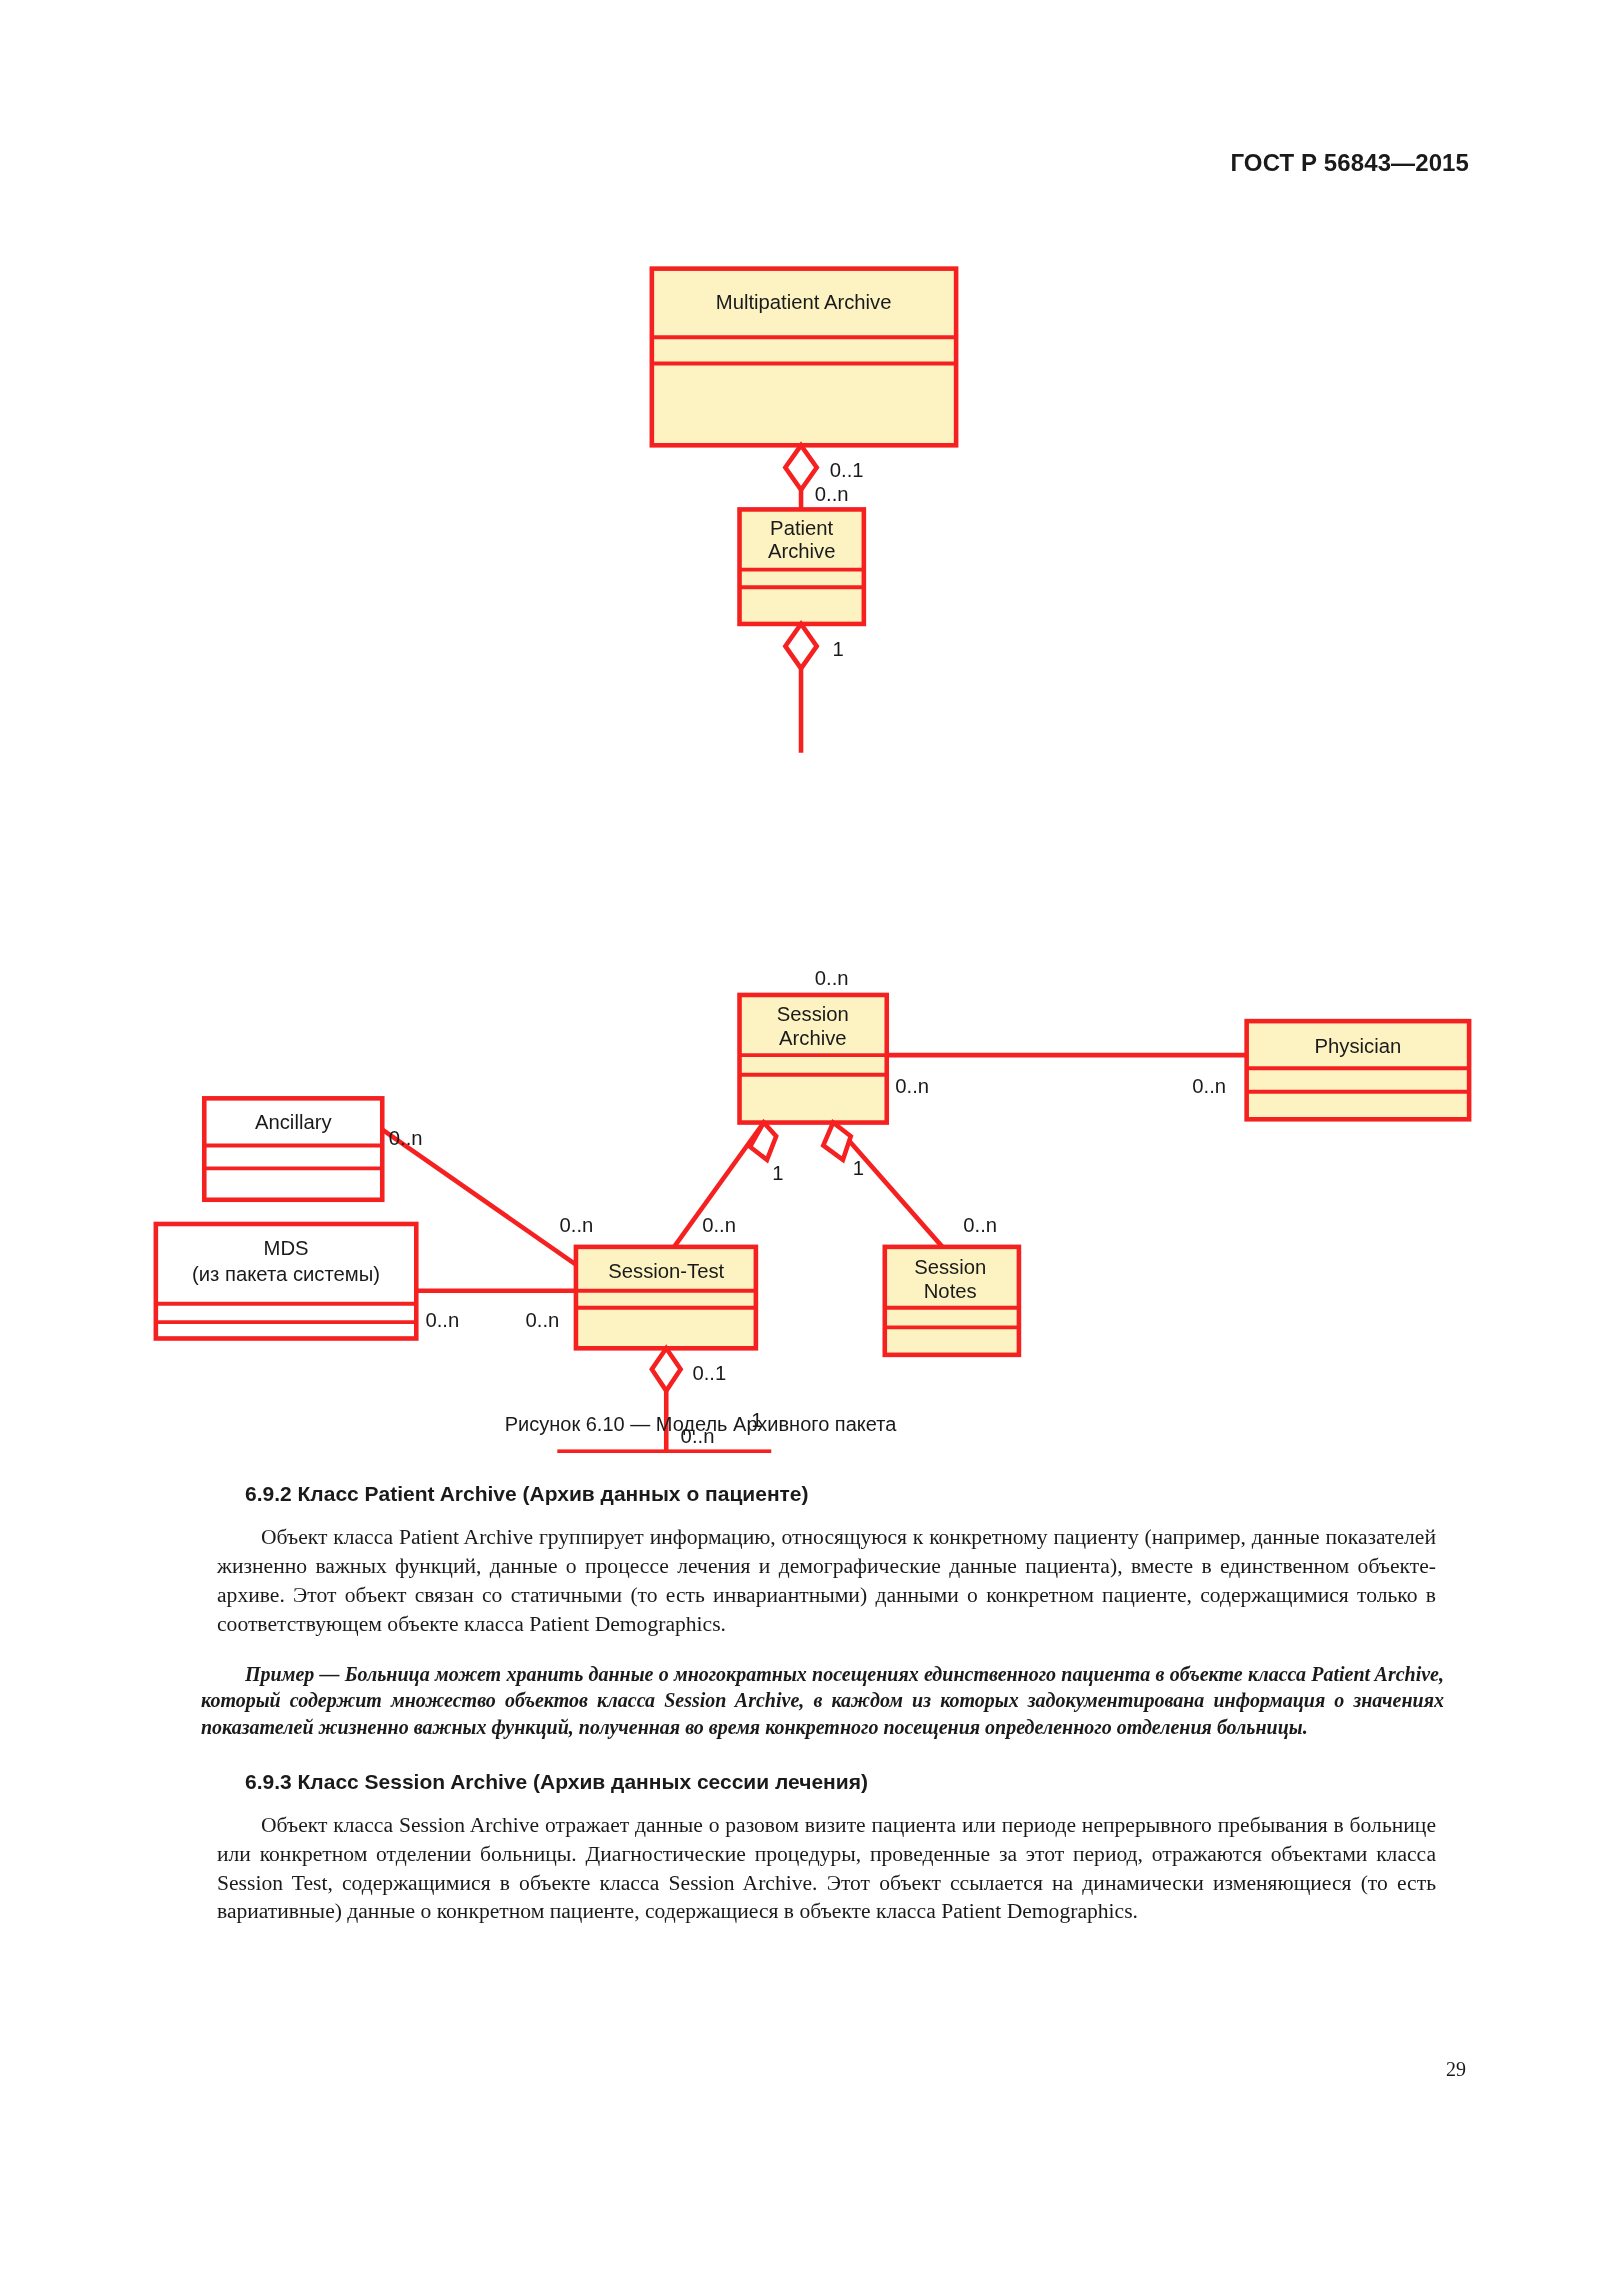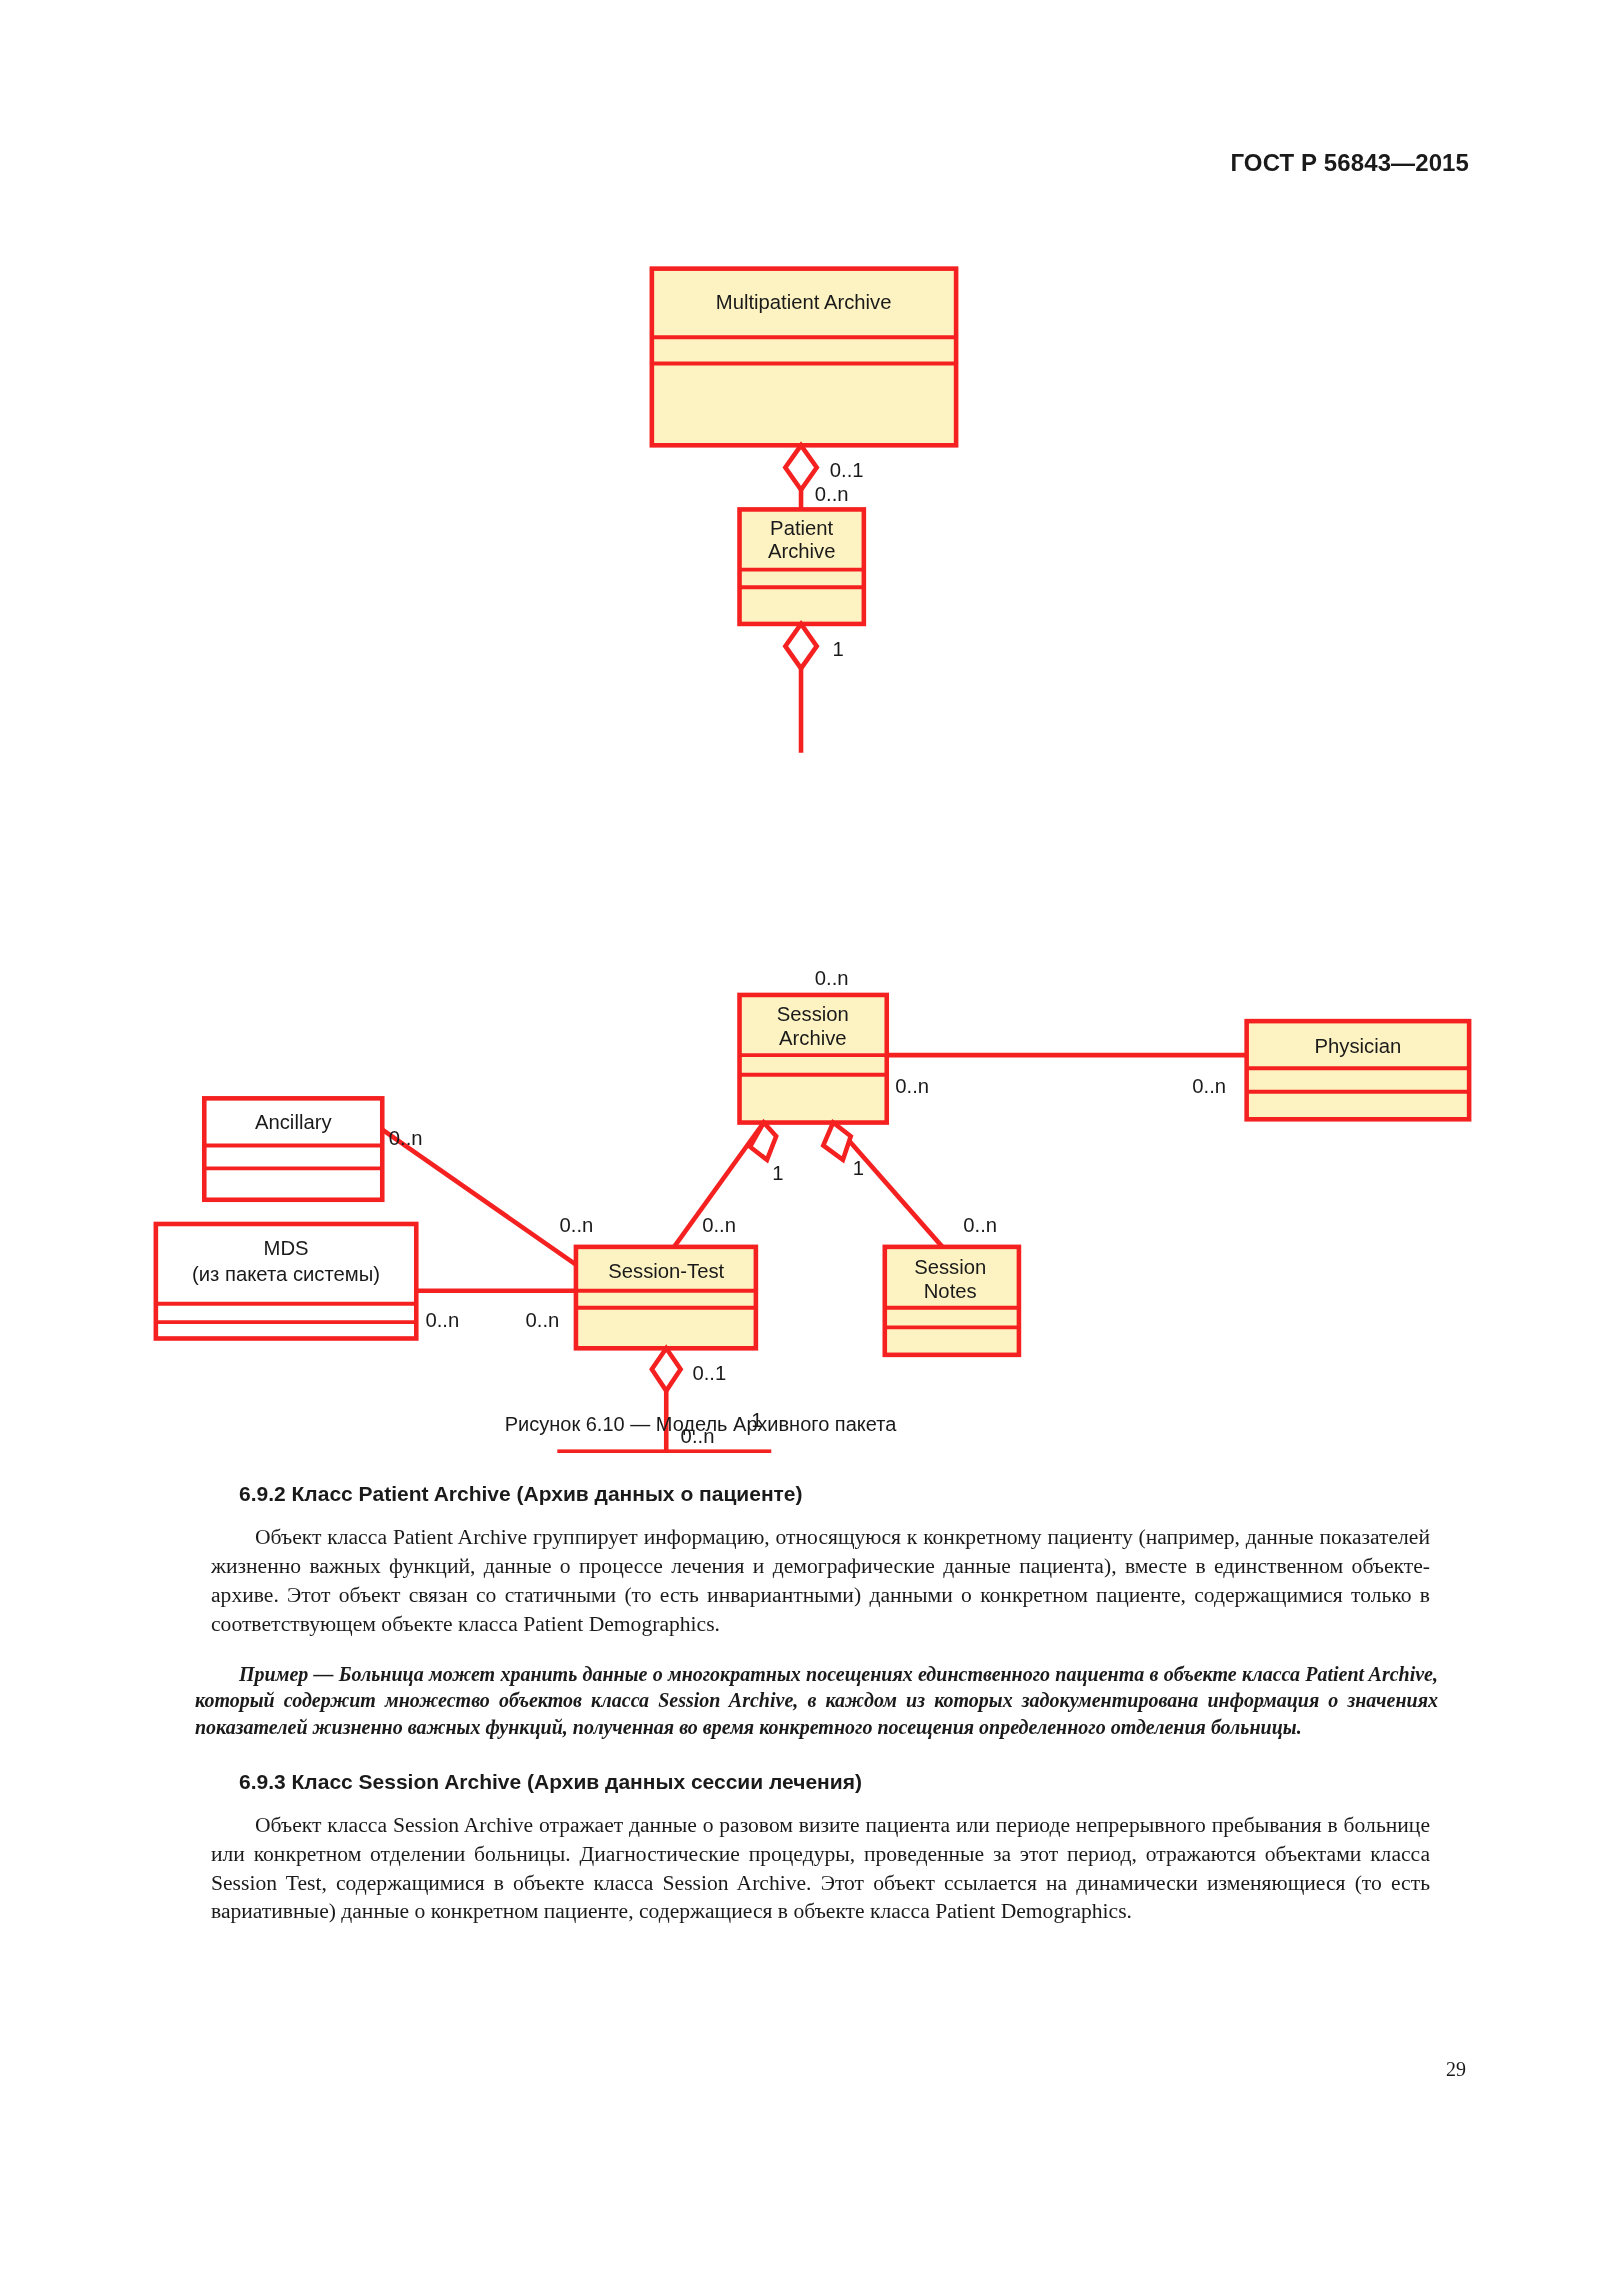--- a/index.html
+++ b/index.html
@@ -37,21 +37,21 @@
     position:absolute;
     top:1413px;left:0;width:1401px;
     text-align:center;
     font-family:"Liberation Sans", sans-serif;
     font-size:20px;
   }
 
   
   .body-col{
     position:absolute;
-    left:195px;top:1480px;
+    left:201px;top:1480px;
     width:1251px;
   }
   .h3{
     font-family:"Liberation Sans", sans-serif;
     font-weight:bold;
     font-size:21px;
     margin:0 0 3.9px 0;
     text-indent:44px;
     line-height:1.30;
   }

